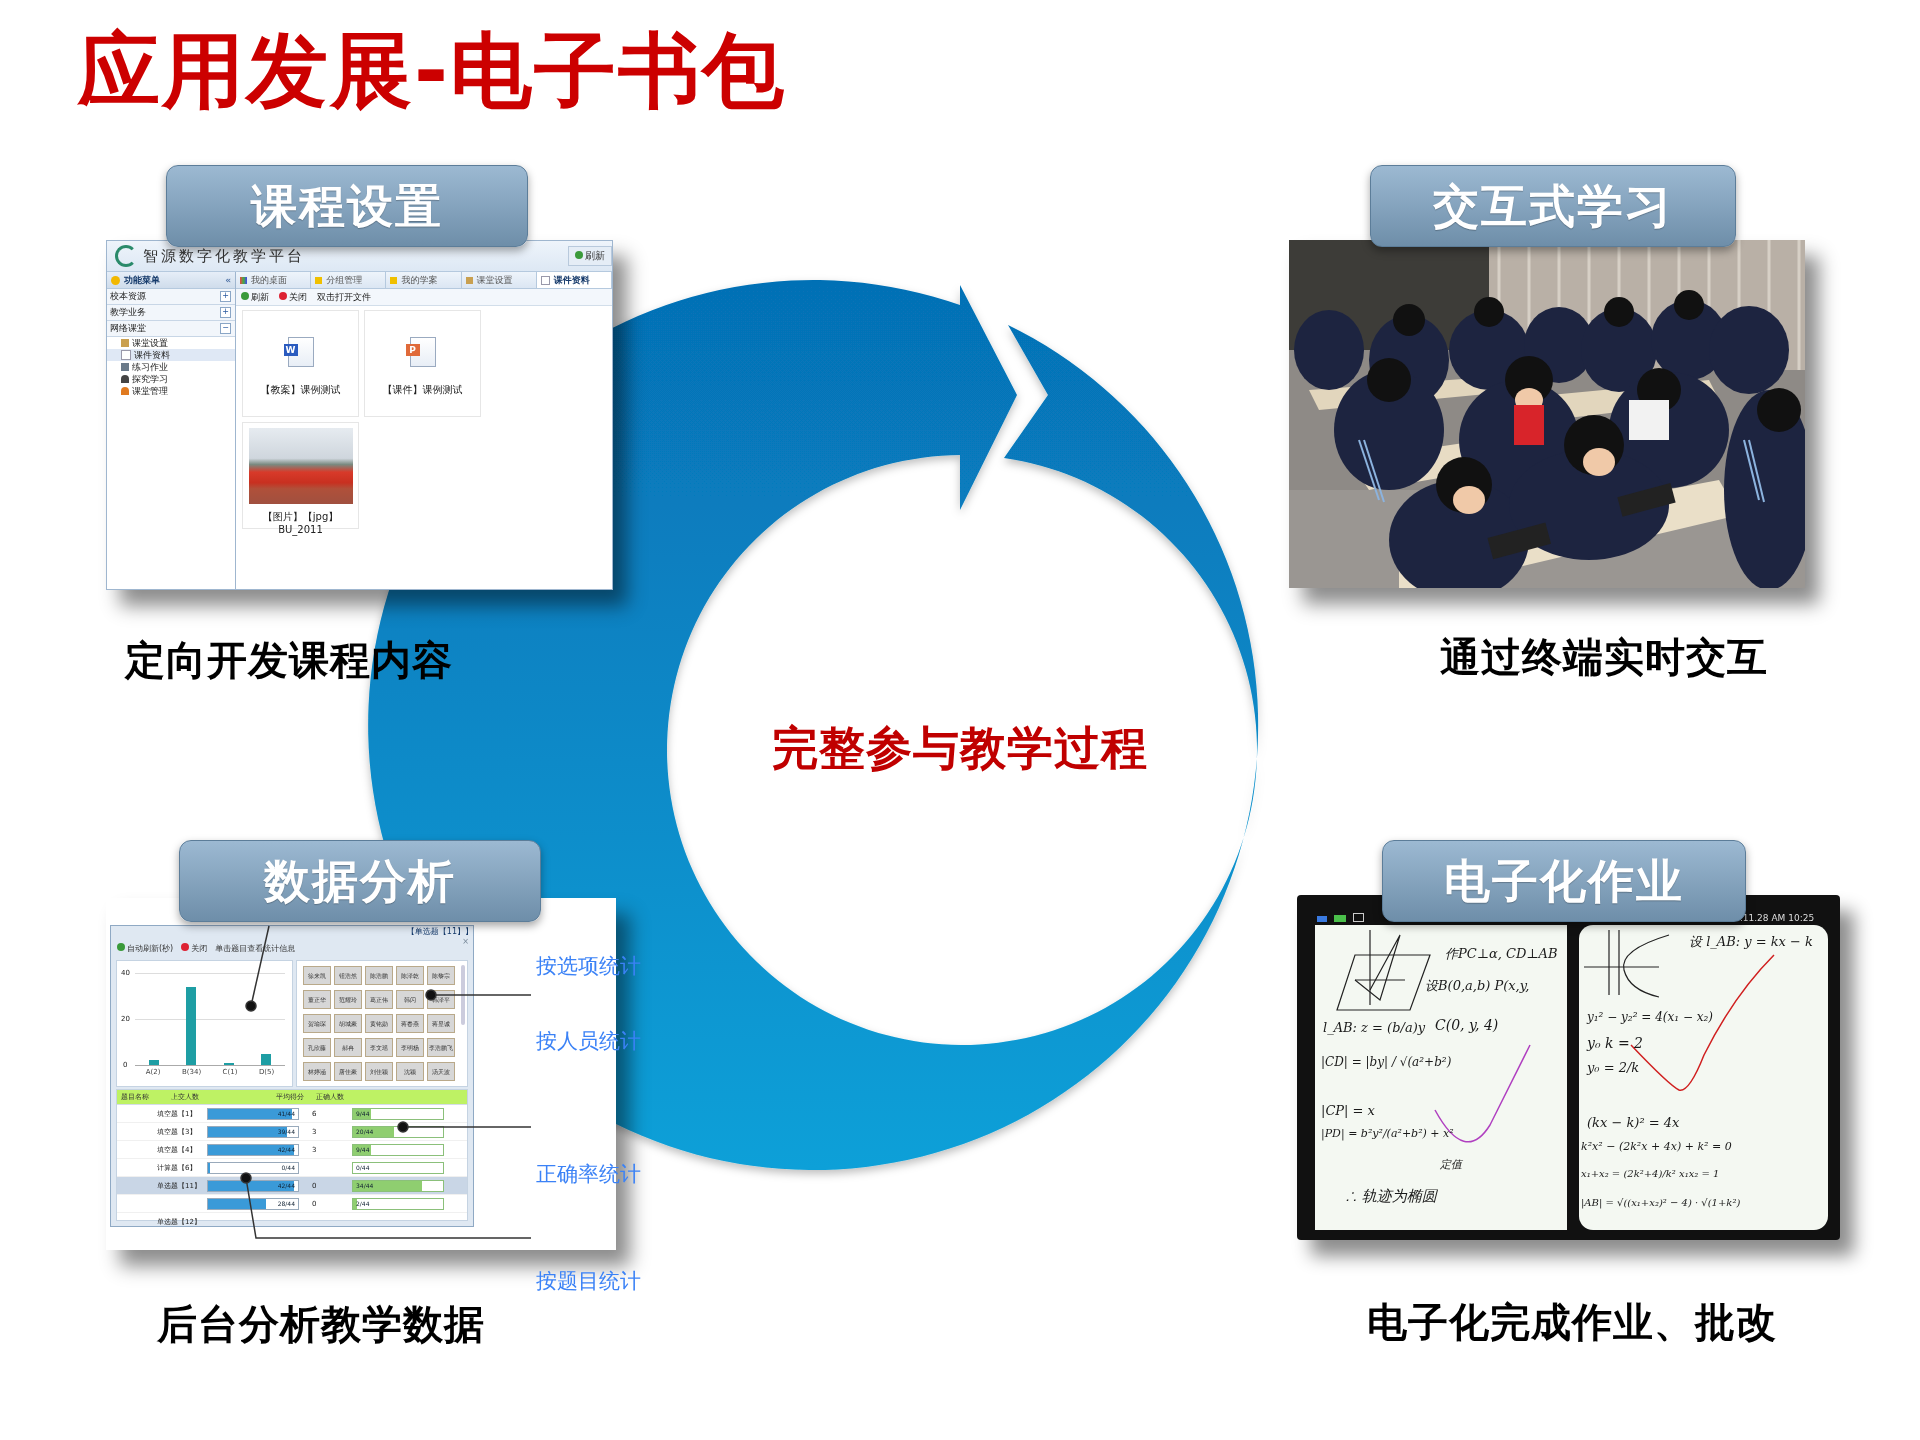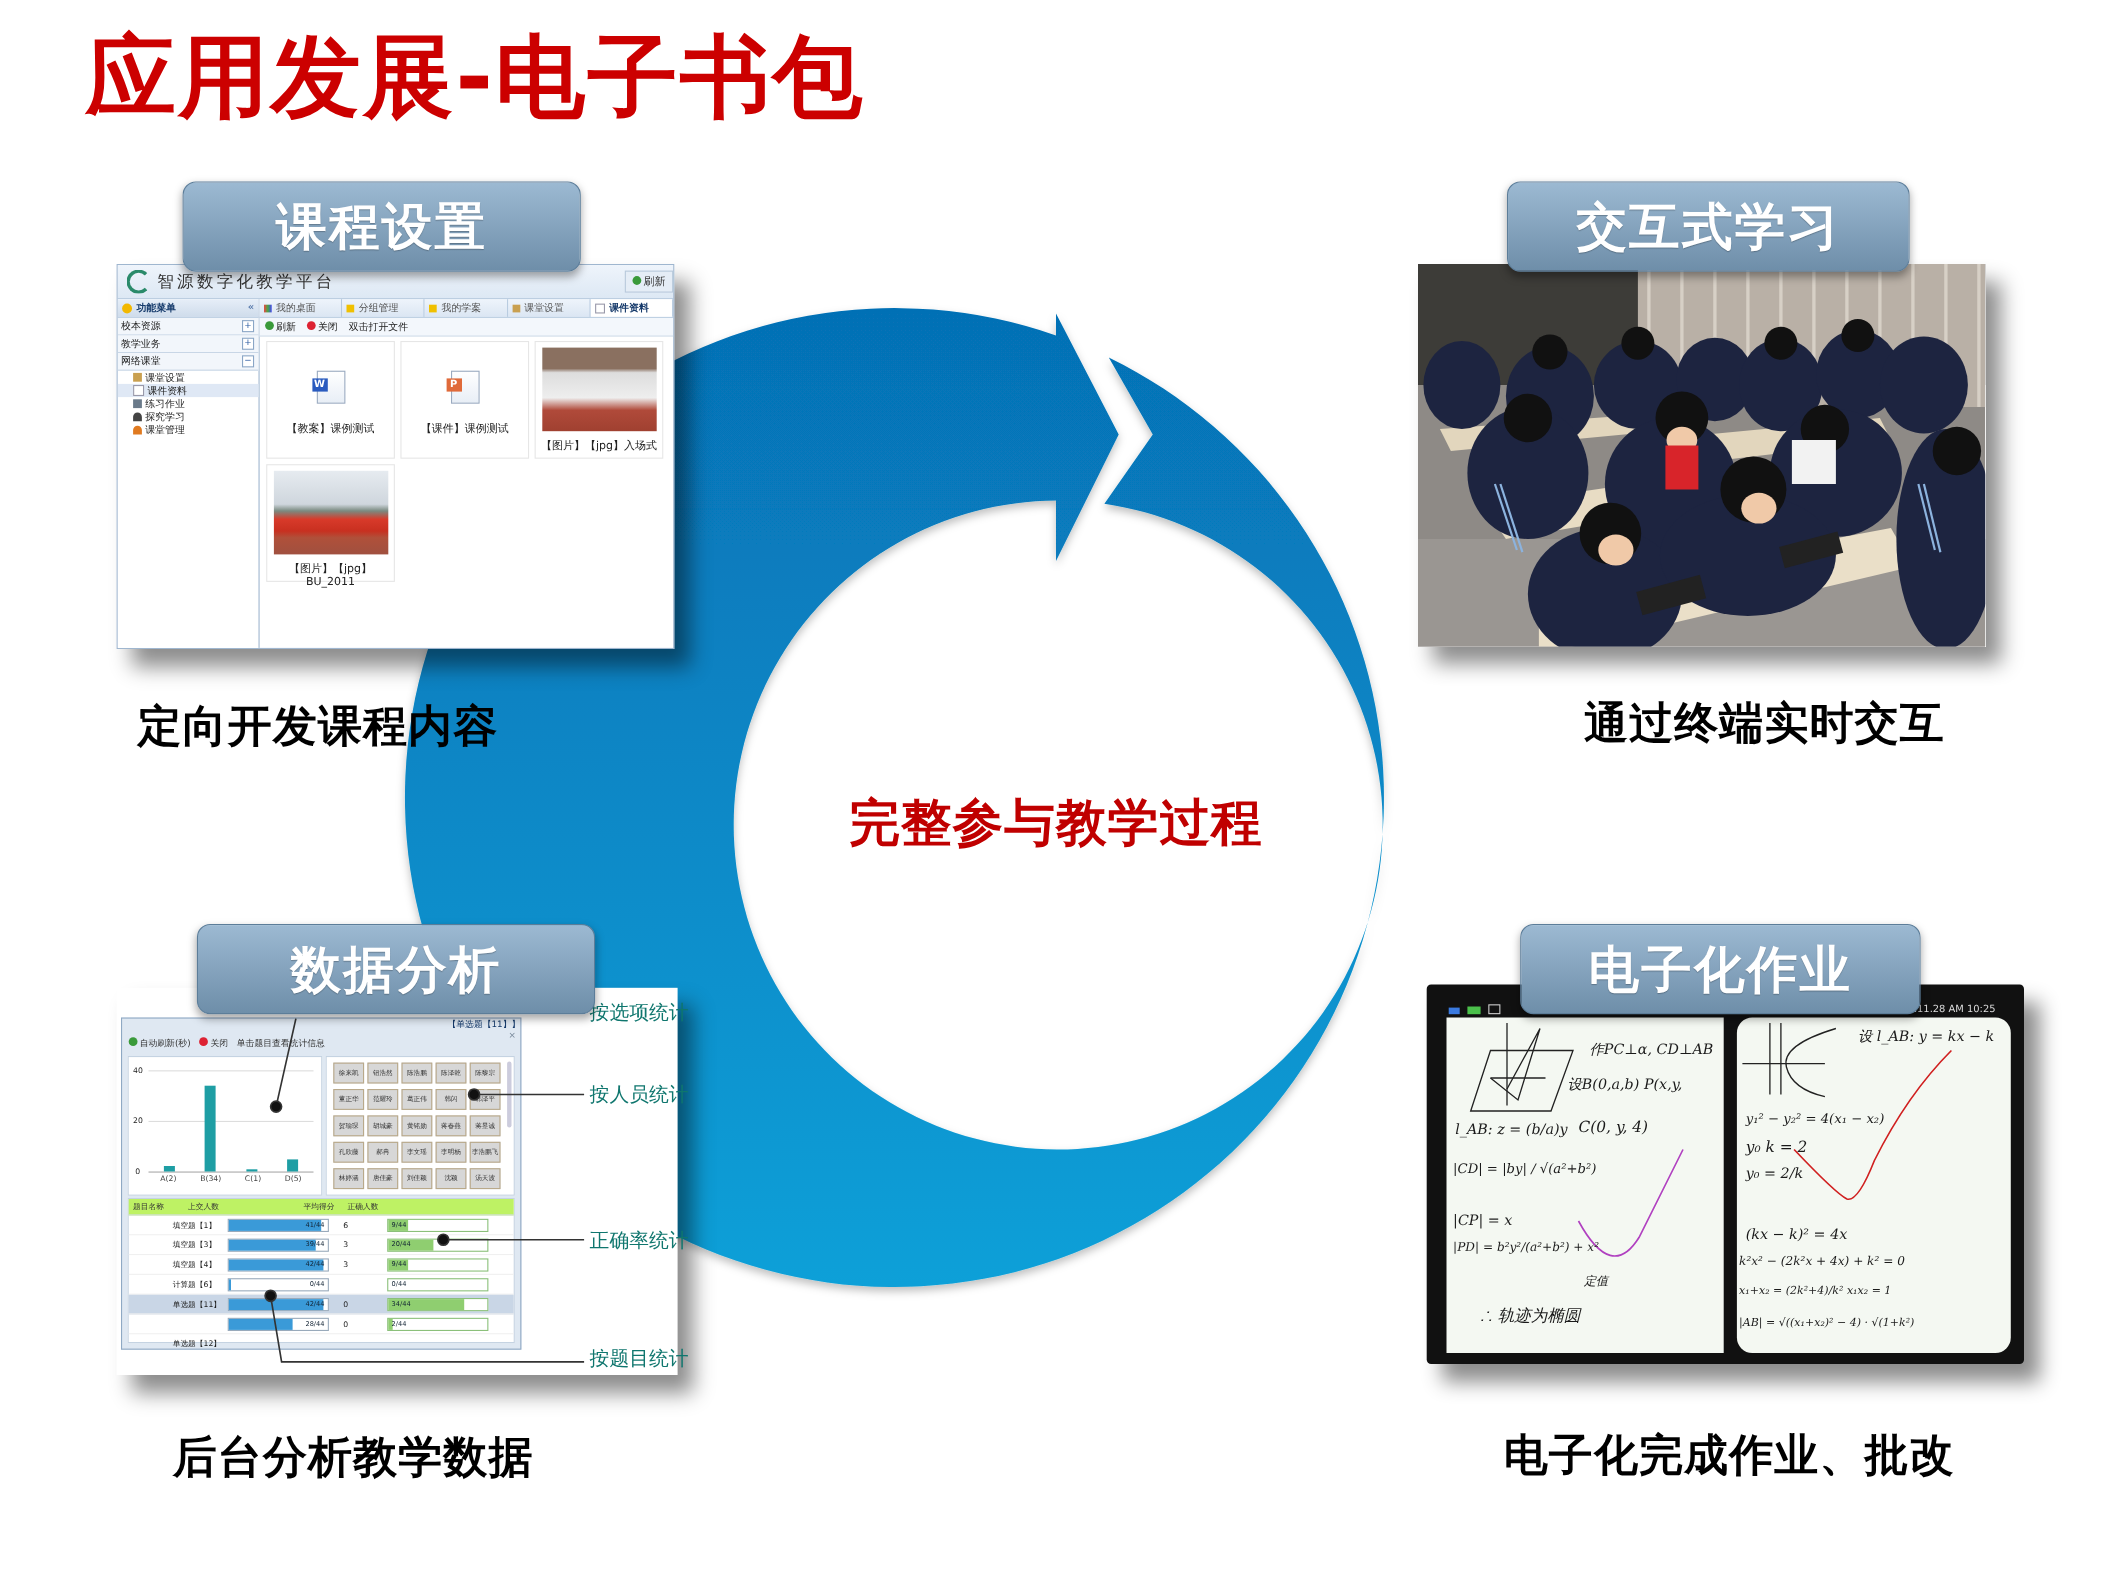--- a/index.html
+++ b/index.html
@@ -46,21 +46,21 @@
   .chartbox{position:absolute;left:5px;top:34px;width:175px;height:125px;background:#fff;border:1px solid #c5d3e2;}
   .namebox{position:absolute;left:185px;top:34px;width:170px;height:125px;background:#fff;border:1px solid #c5d3e2;}
   .nbtn{position:absolute;width:26px;height:17px;border:1px solid #b9a98a;background:#d7d7d7;font-size:6px;text-align:center;line-height:17px;color:#333;}
   .grid{position:absolute;left:5px;top:163px;width:350px;height:130px;background:#fff;border:1px solid #c5d3e2;}
   .grid .gh{height:14px;background:#bef264;border-bottom:1px solid #d5dde8;display:flex;font-size:7px;align-items:center;color:#333;}
   .grid .gr{height:17px;display:flex;align-items:center;font-size:7px;border-bottom:1px solid #f0f0f0;padding-left:36px;}
   .grid .gr.sel{background:#c9d6e6;}
   .bar-out{height:10px;border:1px solid #9ab;background:#fff;position:relative;}
   .bar-in{position:absolute;left:0;top:0;bottom:0;}
   .bar-txt{position:absolute;right:3px;top:0;font-size:6px;line-height:10px;color:#123;}
-  .anno{font-size:18px;color:#0f766e;white-space:nowrap;}
+  .anno{font-size:21px;color:#3b82f6;white-space:nowrap;margin-top:44px;}
   
   .tablet{background:#111;border-radius:4px;}
   .screen{background:#f4f8f2;position:absolute;overflow:hidden;}
   .hw{position:absolute;font-family:"DejaVu Serif",serif;font-style:italic;color:#1a1a1a;white-space:nowrap;}
   .statusbar{position:absolute;font-size:9px;color:#ddd;}
 </style>
 </head>
 <body>
 
 <div class="abs title">应用发展-电子书包</div>
@@ -169,24 +169,20 @@
         <div class="doc">
             <b style="background:#2a5bbf;">W</b>
           </div>
         <div>【教案】课例测试</div>
       </div>
       <div class="file" style="left:124px;top:2px;">
         <div class="doc">
             <b style="background:#e06a3a;">P</b>
           </div>
         <div>【课件】课例测试</div>
-      </div>
-      <div class="file" style="left:246px;top:2px;">
-        <div class="thumb" style="background:linear-gradient(#8a7060 0%,#8a7060 25%,#ddd 30%,#eee 60%,#b04a3a 75%,#a04030 100%);"></div>
-        <div>【图片】【jpg】入场式</div>
       </div>
       <div class="file" style="left:2px;top:114px;">
         <div class="thumb" style="background:linear-gradient(#e6ebf0 0%,#cfd6dd 40%,#7a8a80 48%,#d83a2a 58%,#c83020 72%,#b0503a 80%,#a0503f 100%);"></div>
         <div>【图片】【jpg】BU_2011</div>
       </div>
     </div>
   </div>
 </div>
 
 <div class="abs caption" style="left:125px;top:633px;">定向开发课程内容</div>

